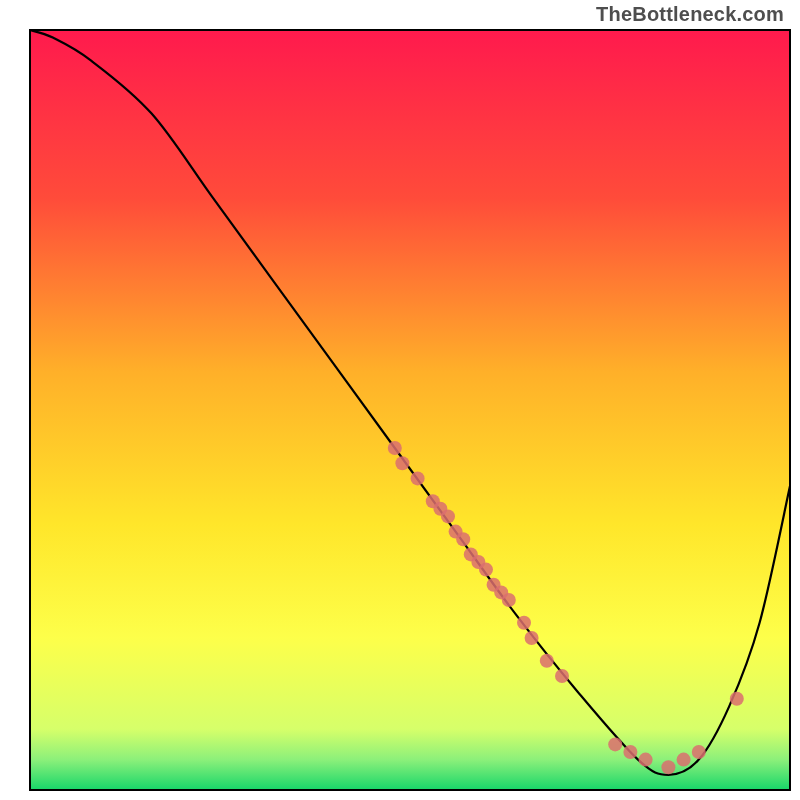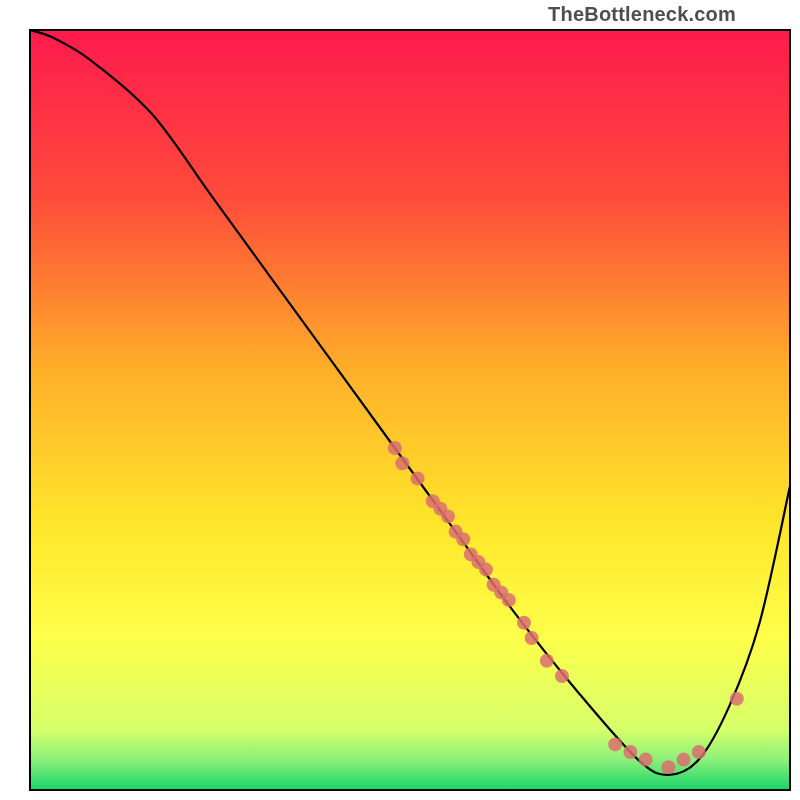--- a/index.html
+++ b/index.html
@@ -7,20 +7,21 @@
     padding: 0;
     width: 800px;
     height: 800px;
     background: #ffffff;
     font-family: Arial, Helvetica, sans-serif;
   }
   .wrap {
     position: relative;
     width: 744px;
     height: 800px;
+    padding-left: 48px;
   }
   .attribution {
     position: absolute;
     top: 3px;
     right: 8px;
     font-size: 20px;
     font-weight: bold;
     color: #4e4e4e;
     letter-spacing: 0.2px;
   }

